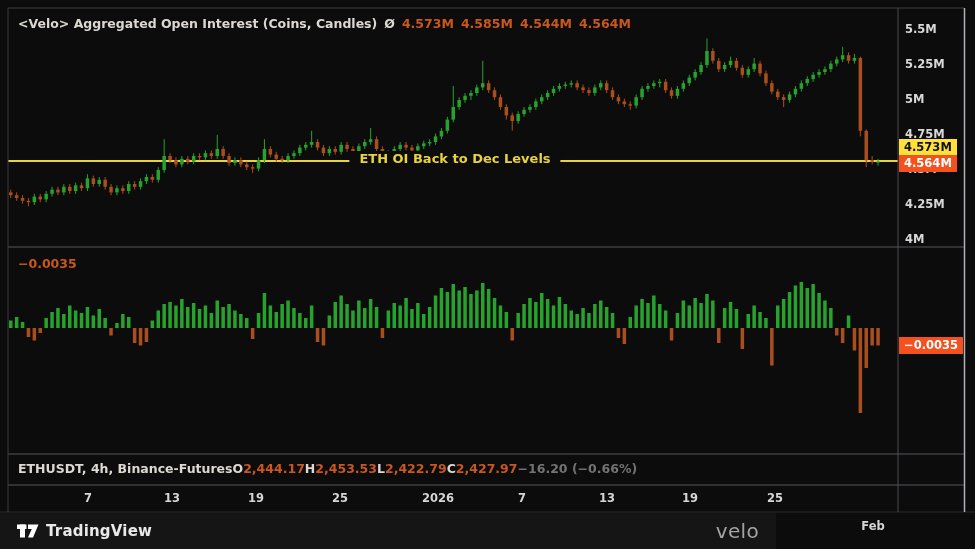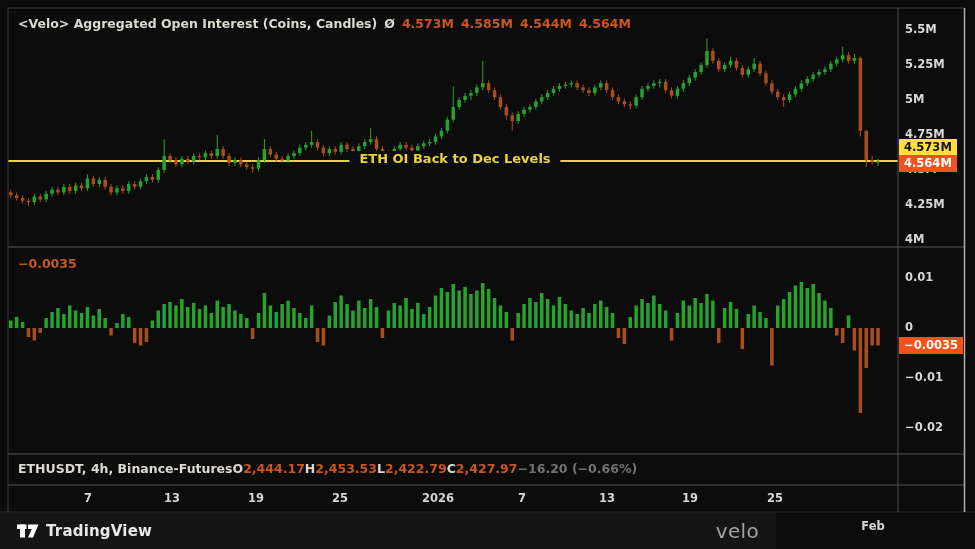--- a/index.html
+++ b/index.html
@@ -533,26 +533,20 @@
 
   <div class="y-axis" id="axis-oi" style="top:0;height:201px">
       <span class="y-tick" style="top: 22px;">5.5M</span>
       <span class="y-tick" style="top: 57px;">5.25M</span>
       <span class="y-tick" style="top: 92px;">5M</span>
       <span class="y-tick" style="top: 127px;">4.75M</span>
       <span class="y-tick" style="top: 162px;">4.5M</span>
       <span class="y-tick" style="top: 197px;">4.25M</span>
       <span class="y-tick" style="top: 232px;">4M</span>
     </div>
-  <div class="y-axis" id="axis-funding" style="top:247px;height:207px">
-      <span class="y-tick" style="top: 23px;">0.01</span>
-      <span class="y-tick" style="top: 73px;">0</span>
-      <span class="y-tick" style="top: 123px;">−0.01</span>
-      <span class="y-tick" style="top: 173px;">−0.02</span>
-    </div>
 
   <div class="badge" id="badge-oi-avg" style="background: rgb(255, 225, 58); color: rgb(17, 17, 17); top: 139px;">4.573M</div>
   <div class="badge" id="badge-oi-last" style="background: rgb(244, 81, 30); color: rgb(255, 255, 255); top: 155px;">4.564M</div>
   <div class="badge" id="badge-funding" style="background: rgb(244, 81, 30); color: rgb(255, 255, 255); top: 337px;">−0.0035</div>
 
   <div class="symbol-row">
     <span>ETHUSDT, 4h, Binance-Futures</span>
     <span class="pair"><span class="lbl">O</span><span class="v">2,444.17</span></span>
     <span class="pair"><span class="lbl">H</span><span class="v">2,453.53</span></span>
     <span class="pair"><span class="lbl">L</span><span class="v">2,422.79</span></span>

